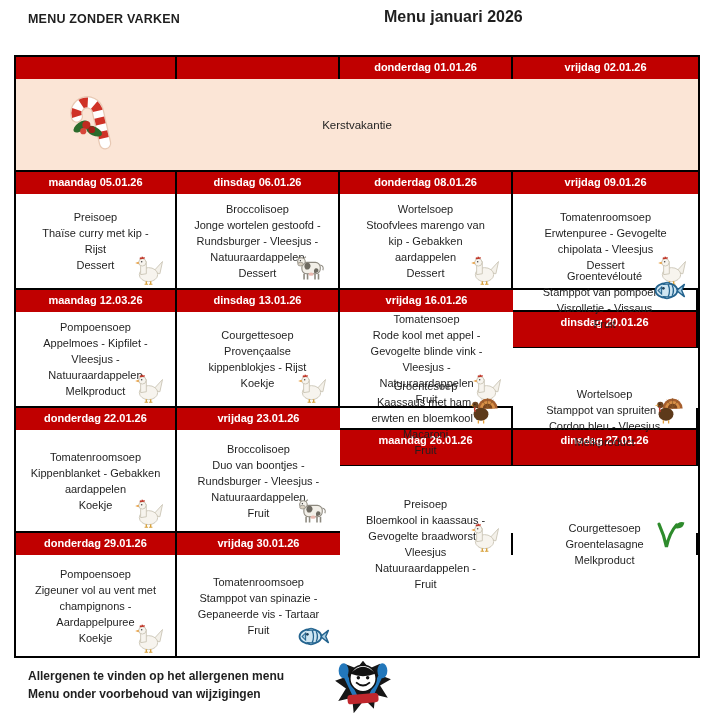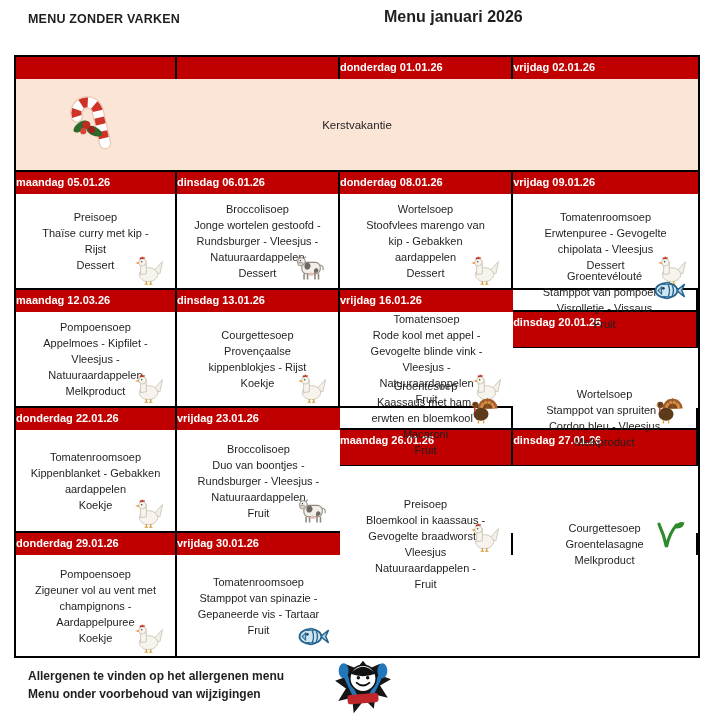--- a/index.html
+++ b/index.html
@@ -11,21 +11,21 @@
 
   .menu-table {
     position:absolute; left:14px; top:55px; width:686px; height:603px;
     border:2px solid #000; background:#fff;
     display:grid;
     grid-template-columns:23.6% 23.9% 25.4% 27.1%;
     grid-template-rows:22px 93px 22px 96px 22px 96px 22px 103px 22px auto;
   }
   .hd {
     background:#c00000; color:#ffffff; font-weight:bold; font-size:11px;
-    text-align:left; line-height:20px; height:36px;
+    text-align:center; line-height:20px; height:36px;
     border-right:2px solid #000; border-bottom:1px solid #000;
     overflow:hidden; white-space:nowrap;
   }
   .cell {
     position:relative; background:#ffffff;
     border-right:2px solid #000; border-bottom:2px solid #000;
     display:flex; flex-direction:column; justify-content:center; align-items:center;
     padding:2px 14px;
   }
   .c4  { border-right:none; }

